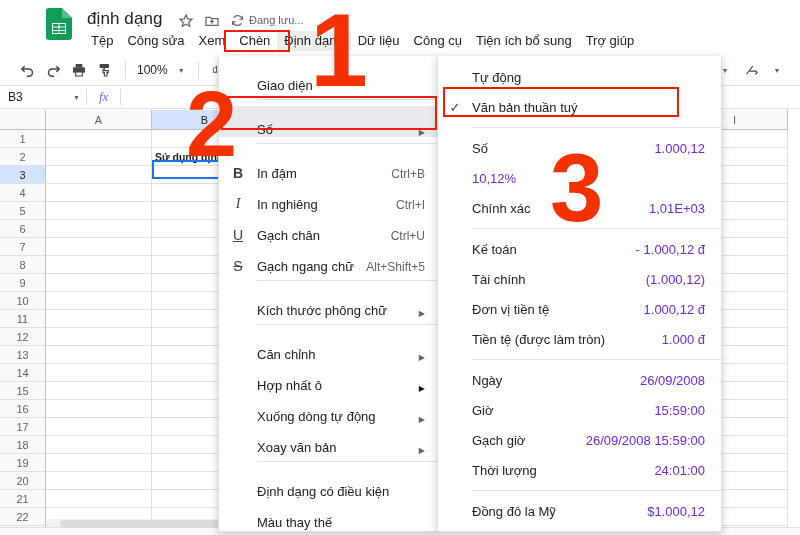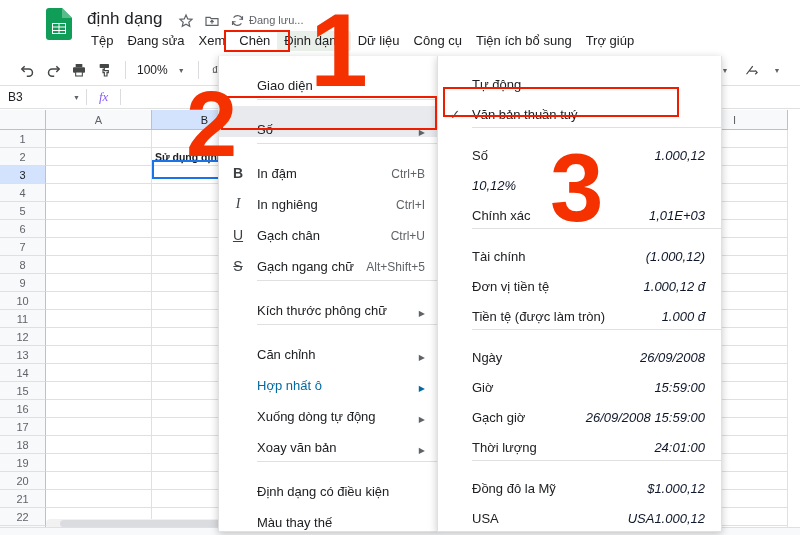--- a/index.html
+++ b/index.html
@@ -127,38 +127,38 @@
     height:31px; display:flex; align-items:flex-end; padding:0 12px 0 0;
     font-size:13px; color:#202124; position:relative;
   }
   .dd-item .ic {
     width:38px; min-width:38px; display:flex; align-items:center; justify-content:center;
     font-size:13px; color:#3c4043;
   }
   .dd-item .lbl { flex:1; white-space:nowrap; }
   .dd-item .sc { font-size:12px; color:#5f6368; white-space:nowrap; }
   .dd-item .arrow { font-size:8px; color:#5f6368; margin-left:8px; }
-  .dd-item.disabled .lbl, .dd-item.disabled .arrow { color:#0369a1; }
+  .dd-item.disabled .lbl, .dd-item.disabled .arrow { color:#0f172a; }
   .dd-item.hl { background:#e8eaed; }
   .dd-sep { height:1px; background:#e0e0e0; margin:6px 0 6px 38px; }
 
   
   .submenu {
     position:absolute; left:437px; top:56px; width:285px; height:476px;
     background:#fff; border:1px solid #e0e0e0; border-top:none;
     box-shadow:0 2px 8px rgba(0,0,0,.22); padding:6px 0;
     z-index:60;
   }
   .sm-item {
-    height:30px; display:flex; align-items:flex-end; font-size:13px; color:#202124;
+    height:30px; display:flex; align-items:center; font-size:13px; color:#202124;
     padding-right:16px;
   }
   .sm-item .chk { width:34px; min-width:34px; text-align:center; color:#3c4043; font-size:13px; }
   .sm-item .lbl { flex:1; white-space:nowrap; }
-  .sm-item .val { font-size:13px; color:#0f172a; white-space:nowrap;font-style:italic; }
+  .sm-item .val { font-size:13px; color:#6d28d9; white-space:nowrap; }
   .sm-sep { height:1px; background:#e0e0e0; margin:5px 0 5px 34px; }
 
   
   .redbox { position:absolute; border:2px solid #f01c00; z-index:90; pointer-events:none; }
   .rb-format { left:224px; top:30px; width:66px; height:22px; }
   .rb-so { left:221px; top:96px; width:216px; height:34px; }
   .rb-plain { left:443px; top:87px; width:236px; height:30px; }
   .rednum {
     position:absolute; color:#f53100; font-weight:bold; z-index:95;
     font-family:"Liberation Sans", sans-serif; line-height:1; pointer-events:none;
@@ -202,21 +202,21 @@
       <svg width="15" height="15" viewBox="0 0 24 24" fill="none" stroke="#5f6368" stroke-width="1.8">
         <path d="M20 11a8 8 0 0 0-14.3-3.5"></path>
           <path d="M4 13a8 8 0 0 0 14.3 3.5"></path>
         <path d="M20 5v5h-5M4 19v-5h5"></path>
       </svg>
     </div>
     <div class="saving-text">Đang lưu...</div>
 
     <div class="menubar">
       <div class="menu-item">Tệp</div>
-      <div class="menu-item">Đang sửa</div>
+      <div class="menu-item">Công sửa</div>
       <div class="menu-item">Xem</div>
       <div class="menu-item">Chèn</div>
       <div class="menu-item active">Định dạng</div>
       <div class="menu-item">Dữ liệu</div>
       <div class="menu-item">Công cụ</div>
       <div class="menu-item">Tiện ích bổ sung</div>
       <div class="menu-item">Trợ giúp</div>
     </div>
   </div>
 
@@ -641,20 +641,25 @@
         <span class="val">10,12%</span>
       </div>
       <div class="sm-item">
         <span class="chk"></span>
         <span class="lbl">Chính xác</span>
         <span class="val">1,01E+03</span>
       </div>
       <div class="sm-sep"></div>
       <div class="sm-item">
         <span class="chk"></span>
+        <span class="lbl">Kế toán</span>
+        <span class="val">- 1.000,12 đ</span>
+      </div>
+      <div class="sm-item">
+        <span class="chk"></span>
         <span class="lbl">Tài chính</span>
         <span class="val">(1.000,12)</span>
       </div>
       <div class="sm-item">
         <span class="chk"></span>
         <span class="lbl">Đơn vị tiền tệ</span>
         <span class="val">1.000,12 đ</span>
       </div>
       <div class="sm-item">
         <span class="chk"></span>

